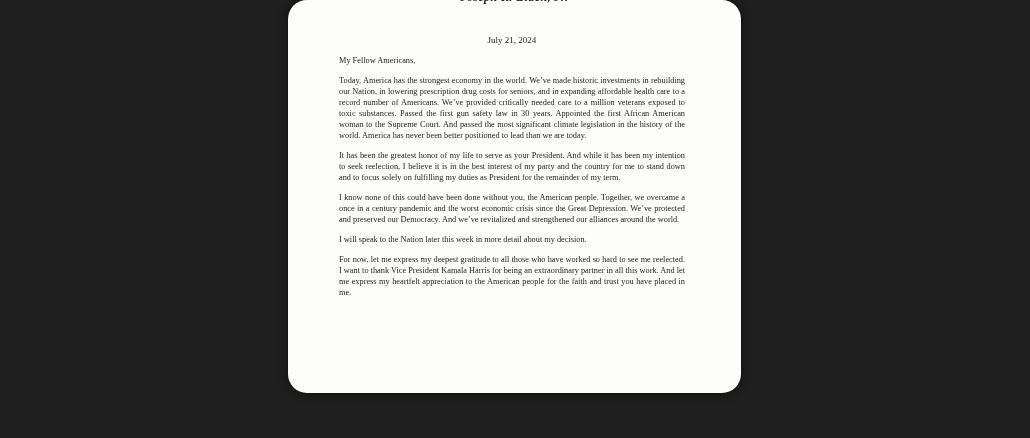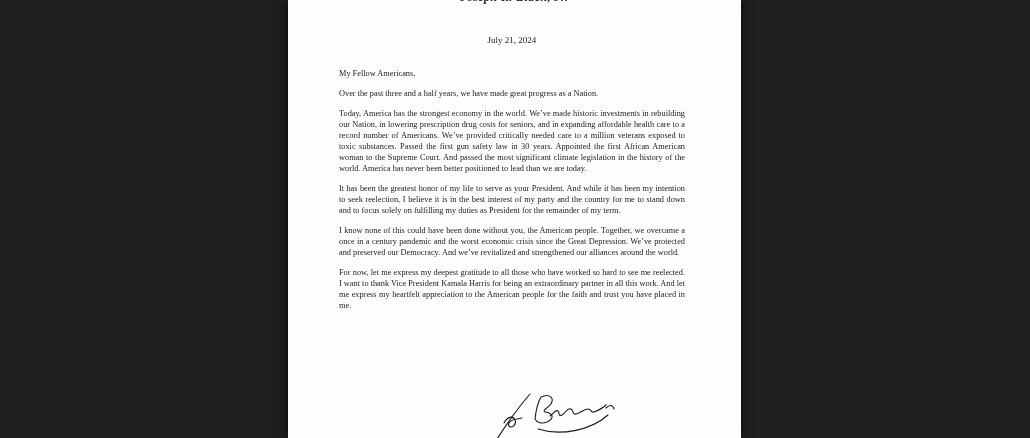--- a/index.html
+++ b/index.html
@@ -14,24 +14,25 @@
     position: relative;
     width: 1030px;
     height: 438px;
     background: #1f1f1f;
   }
   .paper {
     position: absolute;
     left: 288px;
     top: 0;
     width: 453px;
-    height: 438px;
+    height: 393px;
     background: #fdfdfc;
     box-shadow: 0 0 10px rgba(0,0,0,0.65);
     overflow: hidden;
+    border-radius: 19px;
   }
   .letterhead {
     position: absolute;
     top: -10px;
     left: 0;
     width: 100%;
     text-align: center;
     font-family: "Liberation Serif", serif;
     font-style: italic;
     font-weight: 700;
@@ -51,21 +52,21 @@
     color: #222;
     text-align: justify;
   }
   .date {
     margin-top: 35px;
     text-align: center;
     font-size: 9px;
     color: #1d1d1d;
   }
   .salutation {
-    margin-top: 22px;
+    margin-top: 9px;
   }
   .paras p {
     margin: 9px 0 0 0;
   }
   .signature {
     position: absolute;
     left: 198px;
     top: 392px;
     width: 140px;
     height: 60px;
@@ -86,24 +87,24 @@
 </head>
 <body>
 
 <div class="viewer">
   <div class="paper">
     <div class="letterhead">Joseph R. Biden, Jr.</div>
     <div class="content">
       <div class="date">July 21, 2024</div>
       <div class="salutation">My Fellow Americans,</div>
       <div class="paras" id="paras">
-          <p>Over the past three and a half years, we have made great progress as a Nation.</p>
           <p>Today, America has the strongest economy in the world. We’ve made historic investments in rebuilding our Nation, in lowering prescription drug costs for seniors, and in expanding affordable health care to a record number of Americans. We’ve provided critically needed care to a million veterans exposed to toxic substances. Passed the first gun safety law in 30 years. Appointed the first African American woman to the Supreme Court. And passed the most significant climate legislation in the history of the world. America has never been better positioned to lead than we are today.</p>
           <p>It has been the greatest honor of my life to serve as your President. And while it has been my intention to seek reelection, I believe it is in the best interest of my party and the country for me to stand down and to focus solely on fulfilling my duties as President for the remainder of my term.</p>
           <p>I know none of this could have been done without you, the American people. Together, we overcame a once in a century pandemic and the worst economic crisis since the Great Depression. We’ve protected and preserved our Democracy. And we’ve revitalized and strengthened our alliances around the world.</p>
+          <p>I will speak to the Nation later this week in more detail about my decision.</p>
           <p>For now, let me express my deepest gratitude to all those who have worked so hard to see me reelected. I want to thank Vice President Kamala Harris for being an extraordinary partner in all this work. And let me express my heartfelt appreciation to the American people for the faith and trust you have placed in me.</p>
         </div>
     </div>
     <div class="signature">
       <svg viewBox="0 0 140 60" xmlns="http://www.w3.org/2000/svg" aria-hidden="true">
         <path d="M4,58 C14,42 30,18 44,2"></path>
         <path d="M18,31 c3,-6 9,-8 11,-3 c2,4 -3,9 -6,6 c-2,-3 3,-7 8,-7 l5,-1"></path>
         <path d="M49,27 c1,-9 3,-17 6,-22 c8,-4 15,1 9,8 c-3,4 -8,5 -5,7 c8,1 10,6 2,10 c-5,2 -10,1 -12,-3"></path>
         <path d="M64,24 c4,-2 5,-7 8,-5 c2,2 0,6 4,4 c4,-2 5,-8 9,-6 c3,2 1,6 5,5 c5,-1 8,-5 12,-5 c4,0 2,4 6,3 c5,-2 9,-4 12,-7"></path>
         <path d="M52,37 c22,7 52,2 70,-14"></path>

